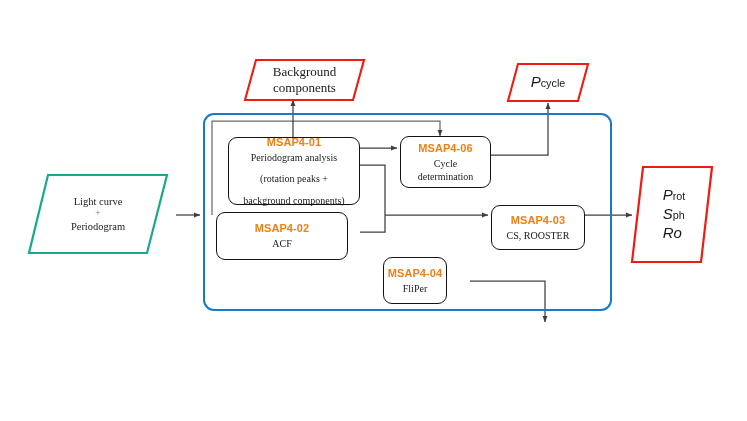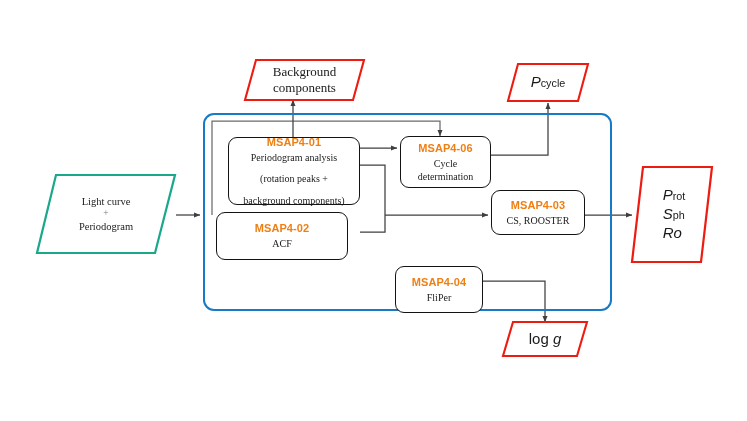--- a/index.html
+++ b/index.html
@@ -62,21 +62,21 @@
       <path d="M491,155 L548,155 L548,103" marker-end="url(#ah)"></path>
 
       <path d="M585,215 L632,215" marker-end="url(#ah)"></path>
 
       <path d="M470,281 L545,281 L545,322" marker-end="url(#ah)"></path>
     </g>
   </svg>
 
   <div id="bigbox"></div>
 
-  <div class="para" style="left:34px;top:172px;width:144px;height:84px;align-items:center;">
+  <div class="para" style="left:26px;top:172px;width:144px;height:84px;align-items:center;">
     <svg class="shape" viewBox="0 0 144 84" preserveAspectRatio="none">
       <polygon points="22,3 141,3 121,81 3,81" fill="#ffffff" stroke="#19A88C" stroke-width="2.2"></polygon>
     </svg>
     <div class="txt" style="font-size:10.5px;">
       <div>Light curve</div>
       <div style="color:#777;font-size:9.5px;">+</div>
       <div>Periodogram</div>
     </div>
   </div>
 
@@ -103,50 +103,42 @@
     <svg class="shape" viewBox="0 0 84 99" preserveAspectRatio="none">
       <polygon points="13,2 82,2 71,97 2,97" fill="#ffffff" stroke="#EE1B11" stroke-width="2.2"></polygon>
     </svg>
     <div class="txt mathline" style="text-align:left;padding-left:4px;">
       <div><span class="ital">P</span><span class="mini">rot</span></div>
       <div><span class="ital">S</span><span class="mini">ph</span></div>
       <div><span class="ital">Ro</span></div>
     </div>
   </div>
 
-  <div class="para" style="left:501px;top:320px;width:88px;height:38px;">
-    <svg class="shape" viewBox="0 0 88 38" preserveAspectRatio="none">
-      <polygon points="12,2 86,2 76,36 2,36" fill="#ffffff" stroke="#EE1B11" stroke-width="2.1"></polygon>
-    </svg>
-    <div class="txt mathline">
-      <span>log </span><span class="ital">g</span>
-    </div>
-  </div>
 
   <div class="pbox" style="left:228px;top:137px;width:132px;height:68px;">
     <div class="code">MSAP4-01</div>
     <div class="desc">Periodogram analysis</div>
     <div class="desc" style="margin-top:8px;">(rotation peaks +</div>
     <div class="desc" style="margin-top:8px;">background components)</div>
   </div>
 
   <div class="pbox" style="left:216px;top:212px;width:132px;height:48px;">
     <div class="code">MSAP4-02</div>
     <div class="desc">ACF</div>
   </div>
 
   <div class="pbox" style="left:400px;top:136px;width:91px;height:52px;">
     <div class="code">MSAP4-06</div>
     <div class="desc">Cycle</div>
     <div class="desc" style="margin-top:0;">determination</div>
   </div>
 
-  <div class="pbox" style="left:491px;top:190px;width:94px;height:45px;">
+  <div class="pbox" style="left:491px;top:205px;width:94px;height:45px;">
     <div class="code">MSAP4-03</div>
     <div class="desc">CS, ROOSTER</div>
   </div>
 
-  <div class="pbox" style="left:383px;top:266px;width:88px;height:47px;margin-left:12px;">
+  <div class="pbox" style="left:383px;top:257px;width:64px;height:47px;">
     <div class="code">MSAP4-04</div>
     <div class="desc">FliPer</div>
   </div>
 
 </div>
 
 </body></html>

